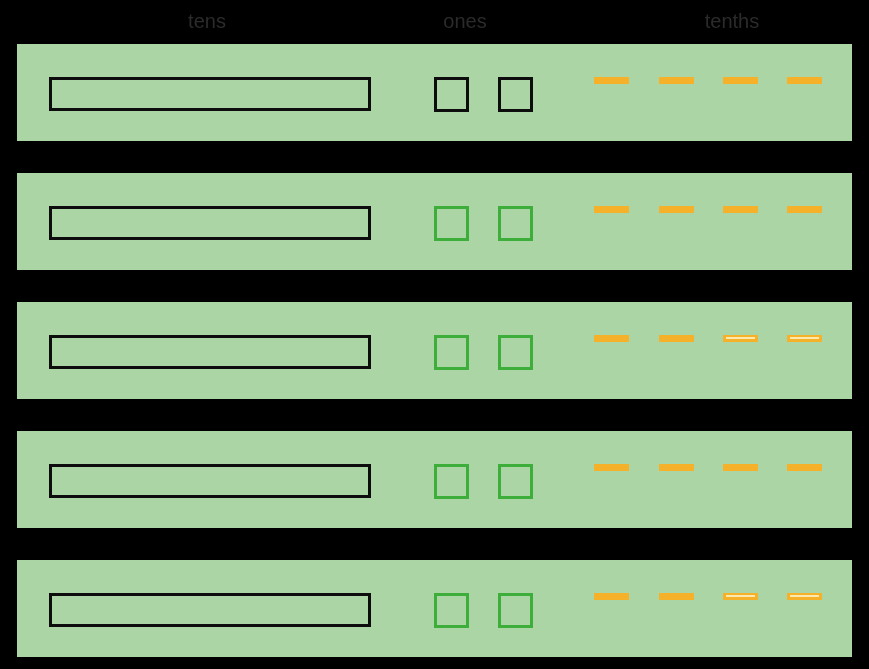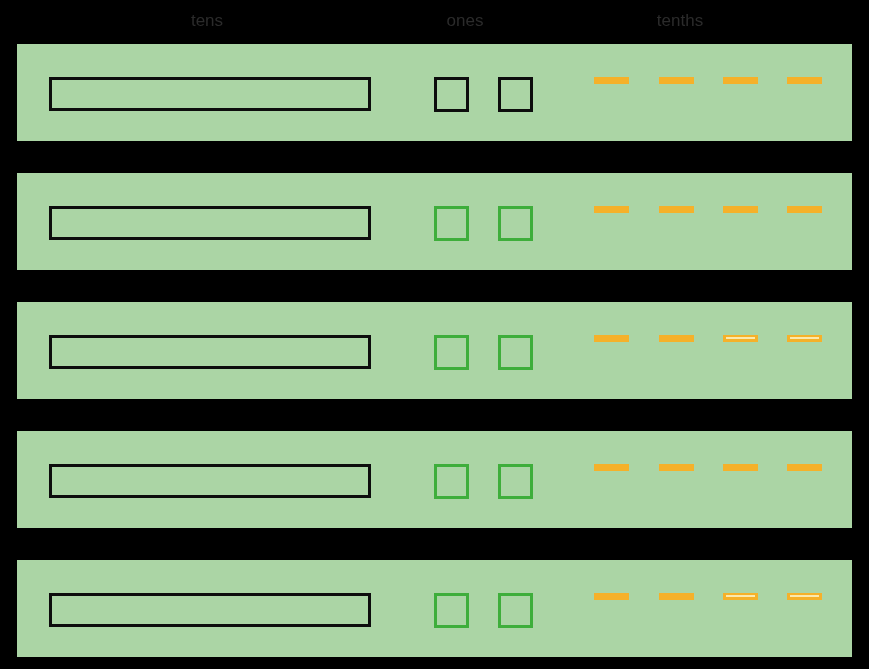--- a/index.html
+++ b/index.html
@@ -12,21 +12,21 @@
     width: 869px;
     height: 669px;
     background: var(--page-bg, #000);
     overflow: hidden;
     font-family: "Liberation Sans", sans-serif;
   }
   .col-label {
     position: absolute;
     top: 6px;
     transform: translateX(-50%);
-    font-size: 17px;
+    font-size: 20px;
     line-height: 30px;
     color: var(--header-text, #2b2b2b);
     white-space: nowrap;
     user-select: none;
   }
   .pv-row {
     position: absolute;
     left: 17px;
     width: 835px;
     height: 97px;
@@ -68,21 +68,21 @@
     background: var(--dash-highlight, #fbe9ad);
   }
 </style>
 </head>
 <body>
 
 <div id="stage" style="--page-bg: #000000; --row-bg: #abd5a5; --black-outline: #0d0d0d; --green-outline: #3eae3b; --dash-fill: #f5b12a; --dash-highlight: #fbe9ad; --header-text: #2b2b2b;">
   <div>
     <span class="col-label" style="left:207px">tens</span>
     <span class="col-label" style="left:465px">ones</span>
-    <span class="col-label" style="left:680px">tenths</span>
+    <span class="col-label" style="left:732px">tenths</span>
   </div>
 
 <div class="pv-row" style="top: 44px;">
       <div class="rod"></div>
       <div class="unit" style="left: 417px;"></div>
       <div class="unit" style="left: 481px;"></div>
       <div class="dash" style="left: 577px;"></div>
       <div class="dash" style="left: 642px;"></div>
       <div class="dash" style="left: 706px;"></div>
       <div class="dash" style="left: 770px;"></div>

